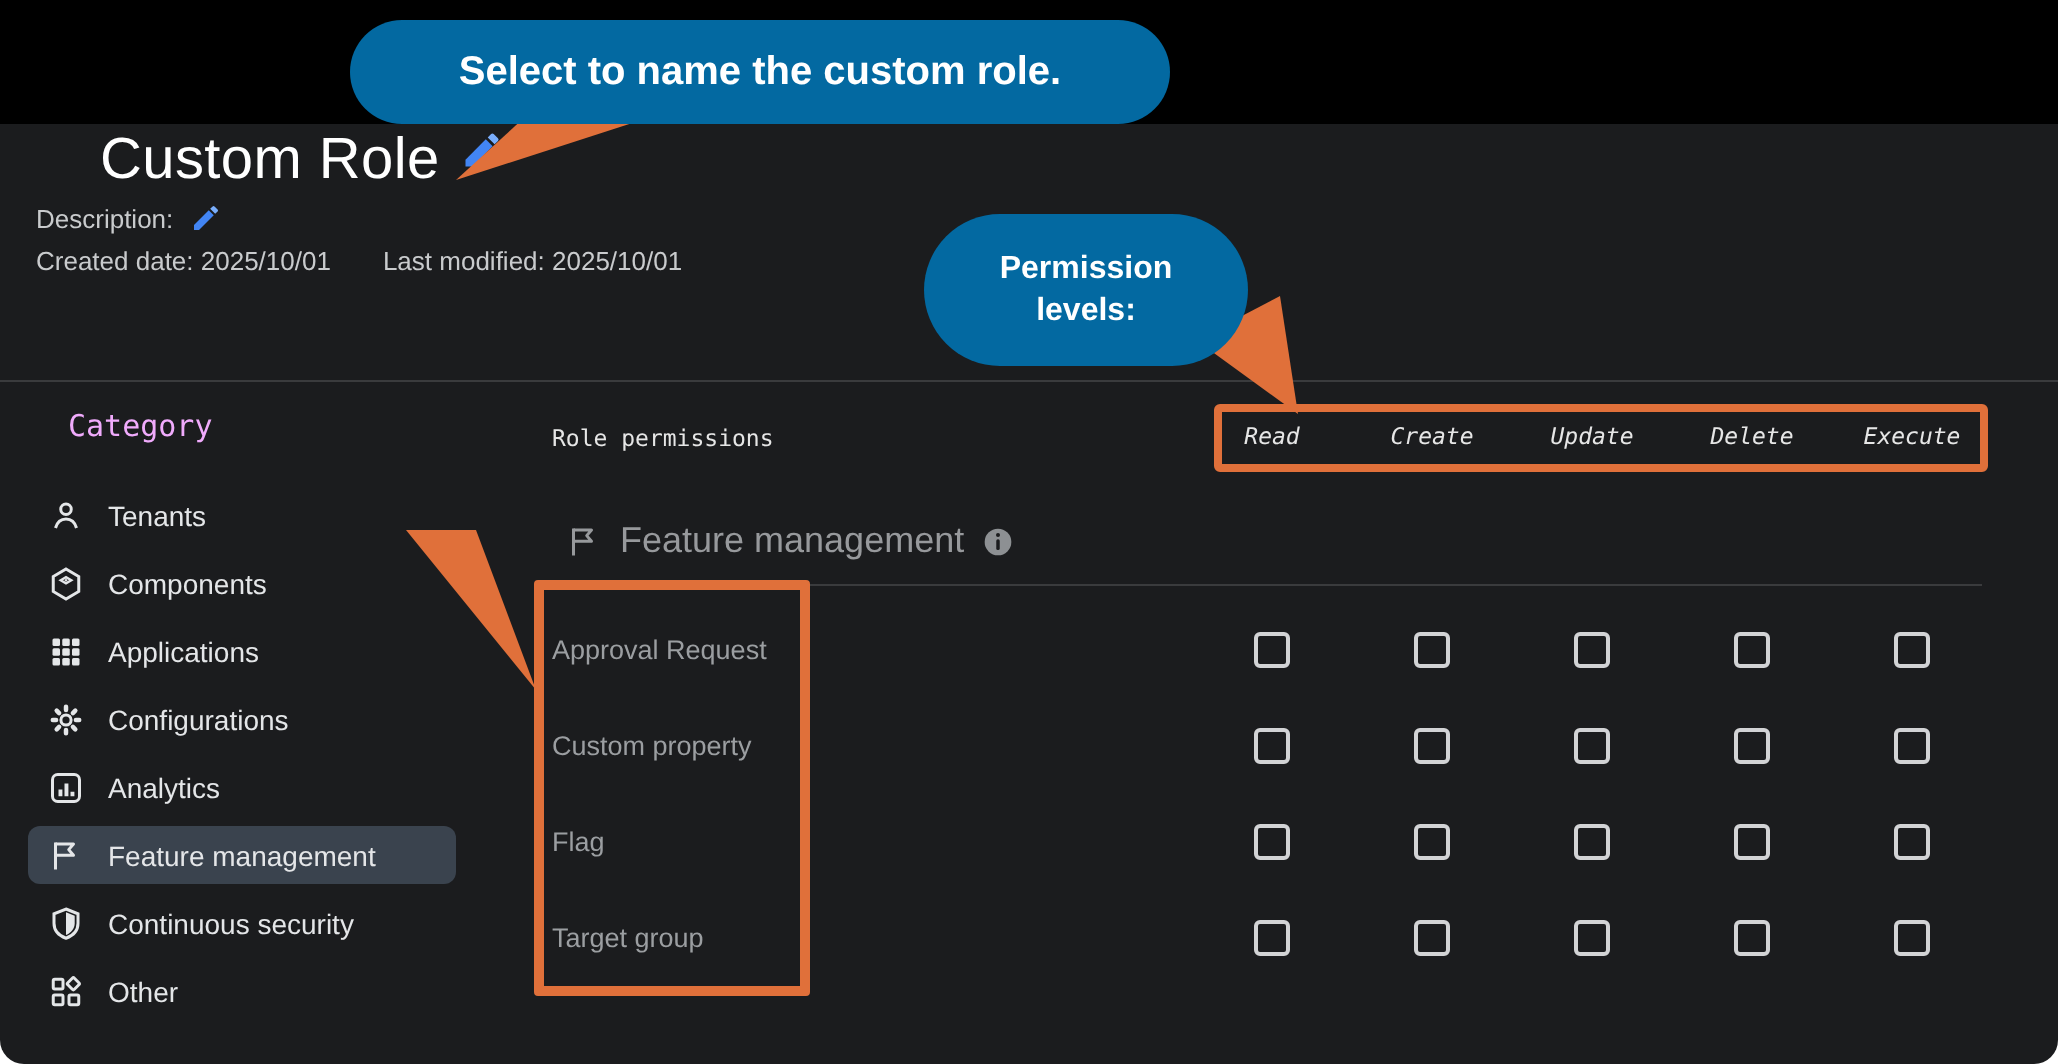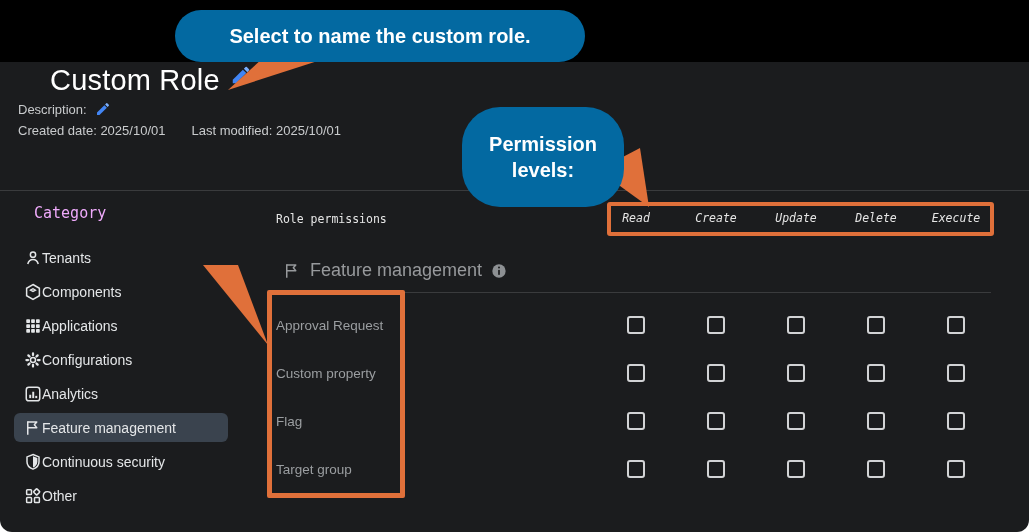--- a/index.html
+++ b/index.html
@@ -15,21 +15,21 @@
   
   .page-title-row{left:18px;top:64px;display:flex;align-items:flex-start;gap:10px;margin-left:32px;}
   .page-title{font-size:29px;color:#ffffff;font-weight:400;letter-spacing:.2px;}
   .desc-row{left:18px;top:101px;display:flex;align-items:center;gap:8px;justify-content:center;}
   .meta-text{font-size:13px;color:#c9cbcd;}
   .dates-row{left:18px;top:123px;display:flex;gap:26px;}
   .divider-full{left:0;top:190px;width:1029px;height:1px;background:#3a3b3d;}
   
   .cat-header{left:34px;top:204px;font-family:"DejaVu Sans Mono",monospace;font-size:15px;color:#f0abfc;}
   .side-list{left:14px;top:243px;width:214px;display:flex;flex-direction:column;gap:5px;}
-  .side-item{display:flex;align-items:center;gap:0;height:29px;padding:0 10px;border-radius:6px;cursor:pointer;}
+  .side-item{display:flex;align-items:center;gap:12px;height:29px;padding:0 10px;border-radius:6px;cursor:pointer;}
   .side-item.selected{background:#3a434e;}
   .side-item .label{font-size:14px;color:#e4e6e8;white-space:nowrap;}
   .icon18{width:18px;height:18px;flex:0 0 18px;display:block;}
   
   .table-label{left:276px;top:212px;font-family:"DejaVu Sans Mono",monospace;font-size:11.5px;color:#e6e6e6;}
   .col-headers{left:596px;top:211px;width:400px;display:flex;font-style:italic;}
   .col-headers span{width:80px;text-align:center;font-family:"DejaVu Sans Mono",monospace;font-size:11.5px;color:#e6e6e6;}
   .hl-box1{left:607px;top:202px;width:387px;height:34px;border:4px solid #e0703a;border-radius:3px;box-sizing:border-box;}
   .section-head{left:283px;top:260px;display:flex;align-items:center;gap:9px;}
   .section-title{font-size:18px;color:#97999c;font-weight:400;}
@@ -37,21 +37,21 @@
   .perm-rows{left:276px;top:301px;width:720px;}
   .perm-row{position:relative;height:48px;}
   .perm-row .row-label{position:absolute;left:0;top:50%;transform:translateY(-50%);font-size:13.5px;color:#9b9ea1;white-space:nowrap;}
   .perm-cells{position:absolute;left:320px;top:0;width:400px;height:48px;display:flex;}
   .perm-cells .cell{width:80px;height:48px;display:flex;align-items:center;justify-content:center;}
   .checkbox{width:14px;height:14px;border:2px solid #d2d3d5;border-radius:3px;background:transparent;cursor:pointer;}
   .hl-box2{left:267px;top:290px;width:138px;height:208px;border:5px solid #e0703a;border-radius:2px;box-sizing:border-box;}
   
   .bubble{background:#0369a1;color:#ffffff;font-weight:bold;display:flex;align-items:center;justify-content:center;text-align:center;z-index:6;}
   .bubble1{left:175px;top:10px;width:410px;height:52px;border-radius:26px;font-size:20px;}
-  .bubble2{left:462px;top:107px;width:162px;height:100px;border-radius:38px;font-size:20px;line-height:1.32;}
+  .bubble2{left:462px;top:107px;width:162px;height:76px;border-radius:38px;font-size:16px;line-height:1.32;}
   .bubble3{left:123px;top:232px;width:141px;height:37px;border-radius:19px;font-size:20px;}
   .tails{left:0;top:0;width:1029px;height:532px;z-index:5;pointer-events:none;}
 </style>
 </head>
 <body>
 
 <div id="app">
 
   <div class="abs top-strip"></div>
 

